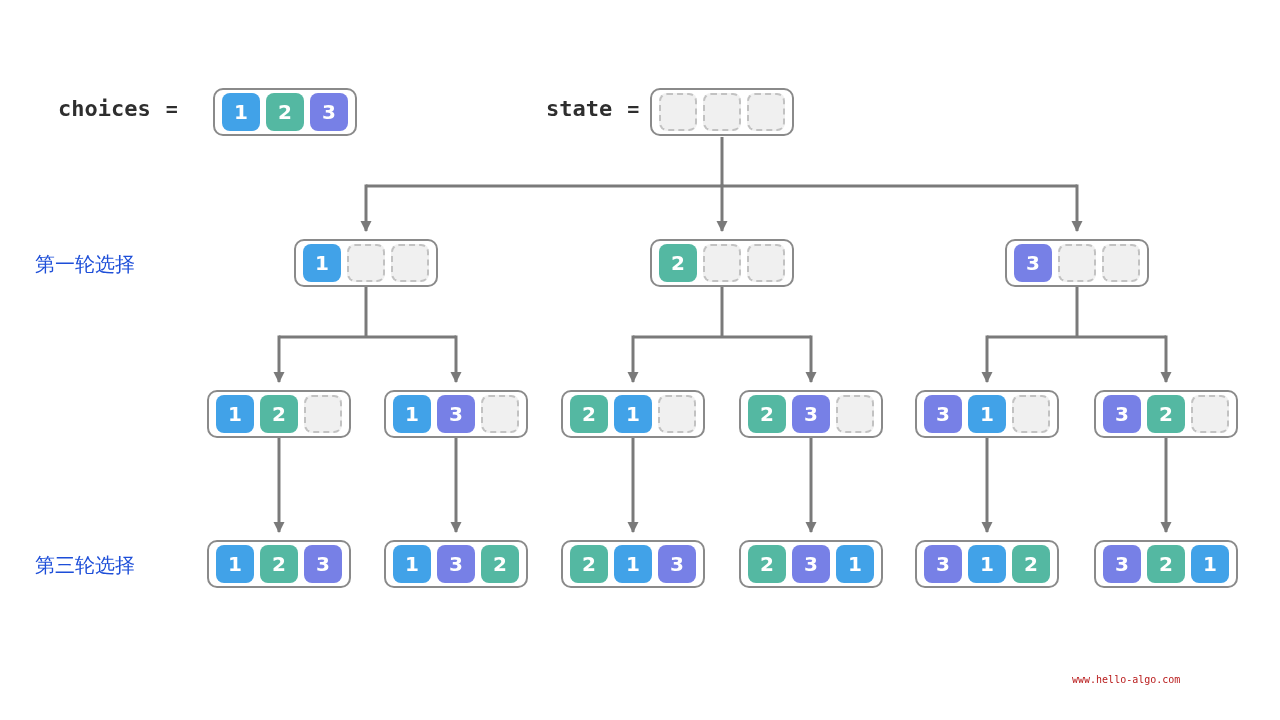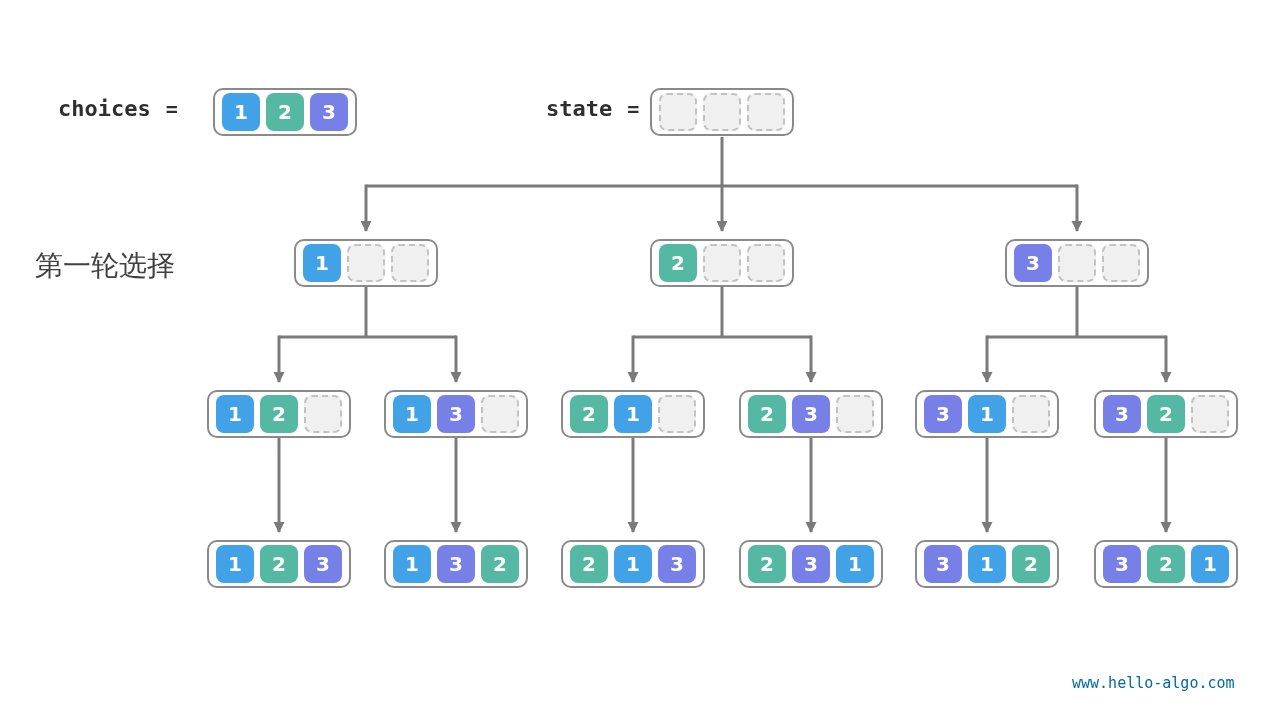--- a/index.html
+++ b/index.html
@@ -56,33 +56,33 @@
     font-size: 20px;
     user-select: none;
   }
   .cell.empty {
     background: #f0f0f0;
     border: 2px dashed #c2c2c2;
   }
   .row-label {
     position: absolute;
     left: 35px;
-    font-size: 28px;
+    font-size: 20px;
     line-height: 32px;
-    color: #404040;
-    font-family: Liberation Sans, sans-serif;
+    color: #1d4ed8;
+    font-family: Liberation Mono, monospace;
     white-space: nowrap;
   }
   .watermark {
     position: absolute;
     left: 1072px;
     top: 674px;
     font-family: "DejaVu Sans Mono", monospace;
-    font-size: 15px;
-    color: #0369a1;
+    font-size: 10px;
+    color: #b91c1c;
     white-space: nowrap;
   }
 </style>
 </head>
 <body>
 
 <div class="canvas">
 
   <svg id="edges" viewBox="0 0 1280 720" xmlns="http://www.w3.org/2000/svg">
       <defs>
@@ -129,20 +129,21 @@
     <span>state</span>
     <span class="eq">=</span>
   </div>
   <div class="array-box" id="state-box" style="left:650px;top:88px">
       <div class="cell empty"></div>
       <div class="cell empty"></div>
       <div class="cell empty"></div>
     </div>
 
   <div class="row-label" style="top:250px">第一轮选择</div>
+  <div class="row-label" style="top:551px">第三轮选择</div>
 
   <div id="nodes">
       <div class="node" style="left: 294px; top: 239px;">
         <div class="cell" style="background: rgb(65, 162, 232);">1</div>
         <div class="cell empty"></div>
         <div class="cell empty"></div>
       </div>
       <div class="node" style="left: 650px; top: 239px;">
         <div class="cell" style="background: rgb(84, 184, 162);">2</div>
         <div class="cell empty"></div>

